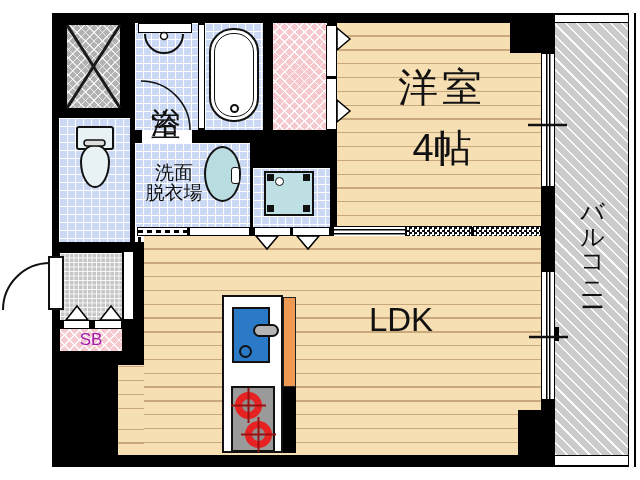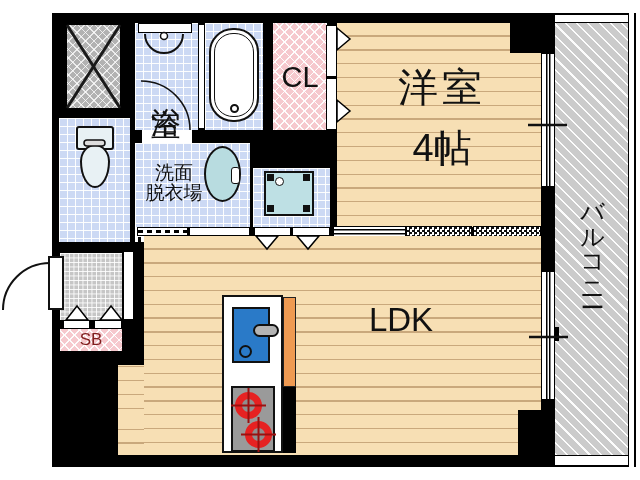--- a/index.html
+++ b/index.html
@@ -47,21 +47,20 @@
   <div class="abs" style="left:198px;top:25px;width:7px;height:103px;background:#fff;border-left:1.5px solid #000;border-right:1.5px solid #000"></div>
   <div class="abs" style="left:209px;top:28px;width:50px;height:94px;background:#fff;border:2.5px solid #111;border-radius:24px">
     <div style="position:absolute;left:3px;top:3px;right:3px;bottom:3px;border:1.5px solid #111;border-radius:19px"></div>
     <div style="position:absolute;left:19px;top:74px;width:9px;height:9px;border:2px solid #111;border-radius:50%;background:#fff"></div>
   </div>
   <div class="wh" style="left:138px;top:23px;width:54px;height:10px"></div>
   <div class="abs" style="left:142px;top:130px;width:50px;height:13px;background:#fff"></div>
   <div class="lbl vtext" style="left:149px;top:42px;width:34px;height:84px;font-size:30px">浴室</div>
 
   <div class="pink" style="left:273px;top:23px;width:54px;height:107px"></div>
-  <div class="lbl" style="left:275px;top:60px;width:50px;height:34px;font-size:29px">CL</div>
   <div class="wh" style="left:326px;top:25px;width:11px;height:105px"></div>
   <div class="wall" style="left:326px;top:76px;width:11px;height:3px"></div>
 
   <div class="floor" style="left:337px;top:23px;width:204px;height:204px"></div>
   <div class="wall" style="left:510px;top:23px;width:31px;height:30px"></div>
   <div class="lbl" style="left:377px;top:64px;width:130px;height:46px;font-size:40px;letter-spacing:4px">洋室</div>
   <div class="lbl" style="left:377px;top:126px;width:130px;height:46px;font-size:38px">4帖</div>
 
   <div class="tile" style="left:59px;top:118px;width:71px;height:124px"></div>
   <div class="abs" style="left:76px;top:126px;width:38px;height:24px;background:#e8f1f4;border:2px solid #111;border-radius:3px"></div>
@@ -89,21 +88,21 @@
   <div class="abs" style="left:406px;top:226px;width:66px;height:11px;border:1.5px solid #000;background:#fff repeating-conic-gradient(#111 0% 25%,#fff 0% 50%);background-size:5px 5px"></div>
   <div class="abs" style="left:473px;top:226px;width:68px;height:11px;border:1.5px solid #000;background:#fff repeating-conic-gradient(#111 0% 25%,#fff 0% 50%);background-size:5px 5px"></div>
 
   <div class="ggrid" style="left:60px;top:253px;width:62px;height:67px"></div>
   <div class="wh" style="left:63px;top:320px;width:27px;height:9px;border-width:1px"></div>
   <div class="wh" style="left:94px;top:320px;width:28px;height:9px;border-width:1px"></div>
   <div class="wh" style="left:123px;top:251px;width:11px;height:69px"></div>
   <div class="abs" style="left:48px;top:256px;width:16px;height:54px;background:#fff;border:2px solid #111"></div>
 
   <div class="pink" style="left:60px;top:329px;width:62px;height:22px"></div>
-  <div class="lbl" style="left:62px;top:330px;width:58px;height:20px;font-size:17px;color:#7f1d1d">SB</div>
+  <div class="lbl" style="left:62px;top:330px;width:58px;height:20px;font-size:17px;color:#a21caf">SB</div>
 
   <div class="floor" style="left:144px;top:236px;width:397px;height:219px"></div>
   <div class="floor" style="left:118px;top:365px;width:26px;height:90px;background-position:0 -129px"></div>
   <div class="wall" style="left:518px;top:410px;width:23px;height:45px"></div>
   <div class="lbl" style="left:341px;top:296px;width:120px;height:48px;font-size:33px">LDK</div>
 
   <div class="abs" style="left:222px;top:295px;width:61px;height:158px;background:#fff;border:2px solid #111"></div>
   <div class="abs" style="left:232px;top:307px;width:38px;height:56px;background:#2a7ac8;border:2px solid #111"></div>
   <div class="abs" style="left:253px;top:324px;width:26px;height:13px;background:#b4b4b4;border:2px solid #111;border-radius:7px"></div>
   <div class="abs" style="left:239px;top:345px;width:13px;height:13px;border:2.5px solid #111;border-radius:50%"></div>

